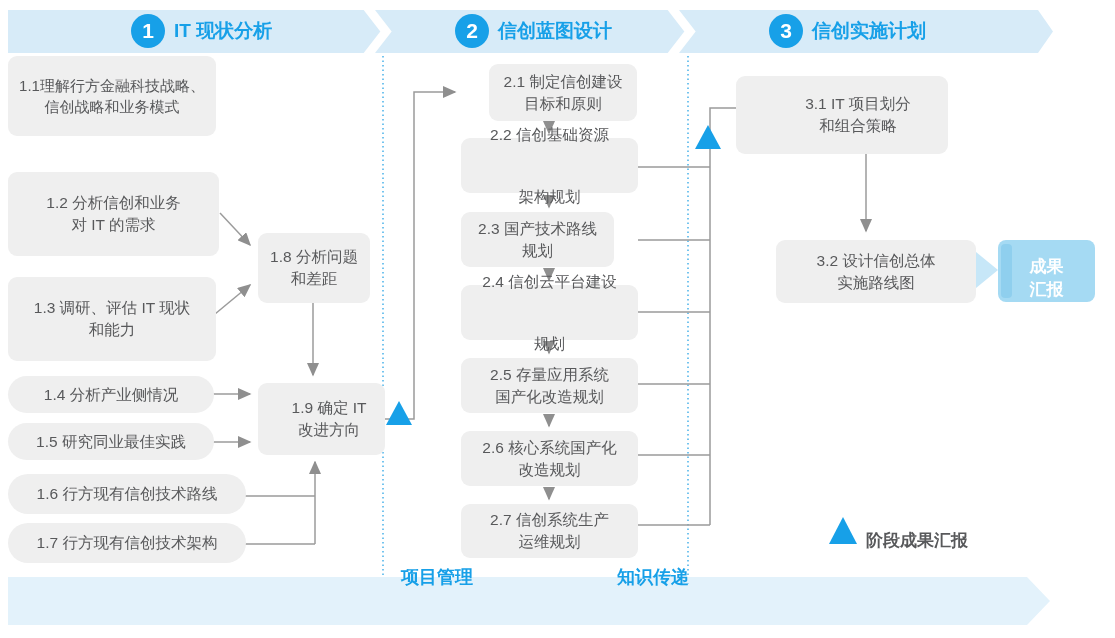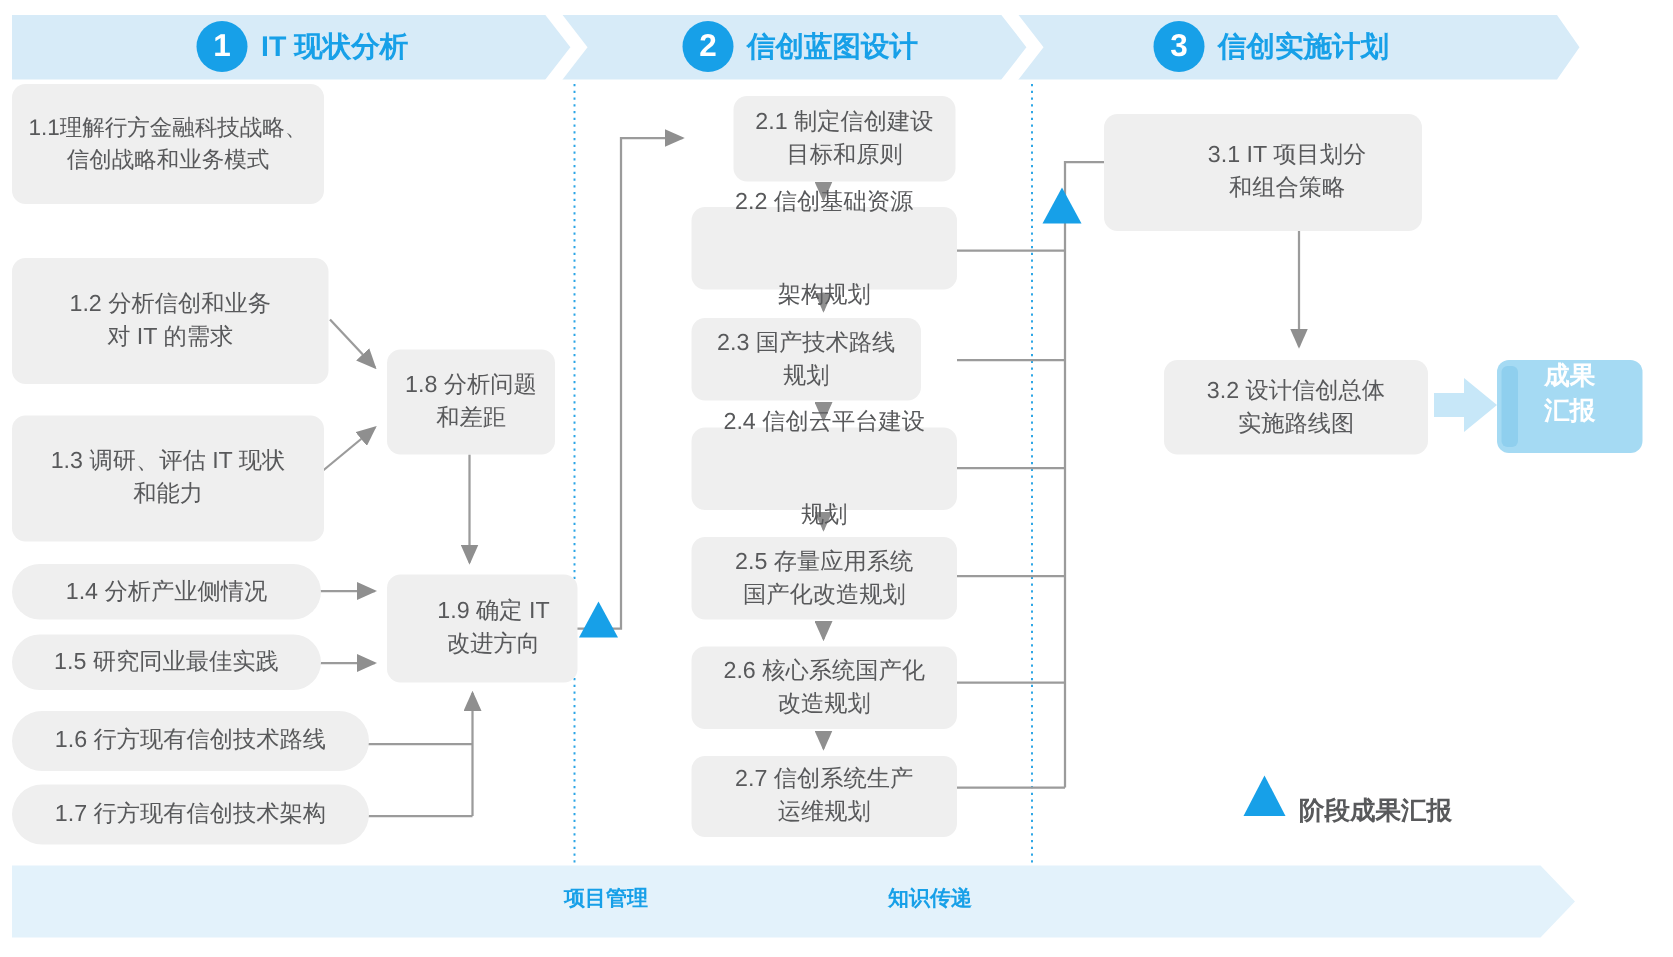--- a/index.html
+++ b/index.html
@@ -42,33 +42,33 @@
   .b18{left:258px;top:233px;width:112px;height:70px;}
   .b19{left:258px;top:383px;width:112px;height:72px;padding-left:15px;}
   .b21{left:461px;top:64px;width:148px;height:57px;margin-left:28px;}
   .b22{left:461px;top:138px;width:177px;height:55px;gap:40px;}
   .b23{left:461px;top:212px;width:153px;height:55px;}
   .b24{left:461px;top:285px;width:177px;height:55px;gap:40px;}
   .b25{left:461px;top:358px;width:177px;height:55px;}
   .b26{left:461px;top:431px;width:177px;height:55px;}
   .b27{left:461px;top:504px;width:177px;height:54px;}
   .b31{left:736px;top:76px;width:180px;height:78px;padding-left:32px;}
-  .b32{left:776px;top:240px;width:176px;height:63px;}
+  .b32{left:776px;top:240px;width:200px;height:63px;}
   
   .result{
     position:absolute;left:998px;top:240px;width:97px;height:62px;border-radius:8px;
     background:var(--result-box-blue,#a5daf3);color:#fff;font-weight:bold;font-size:17px;
-    display:flex;flex-direction:column;align-items:center;justify-content:flex-start;line-height:1.35;
+    display:flex;flex-direction:column;align-items:center;justify-content:flex-end;line-height:1.35;
   }
   .result-strip{
     position:absolute;left:3px;top:4px;bottom:4px;width:11px;border-radius:4px;
     background:var(--result-strip-blue,#8fcfee);
   }
   
-  .flabel{position:absolute;top:590px;font-size:14px;font-weight:bold;color:var(--accent-blue,#17a0e8);white-space:nowrap;}
+  .flabel{position:absolute;top:565px;font-size:18px;font-weight:bold;color:var(--accent-blue,#17a0e8);white-space:nowrap;margin-left:25px;}
   .f1{left:376px;} .f2{left:592px;}
   
   .legend-label{position:absolute;left:866px;top:529px;font-size:17px;font-weight:bold;color:var(--text-gray,#58595b);white-space:nowrap;}
 </style>
 </head>
 <body>
 
 <div id="stage">
 
   <svg id="layer" viewBox="0 0 1115 638">

